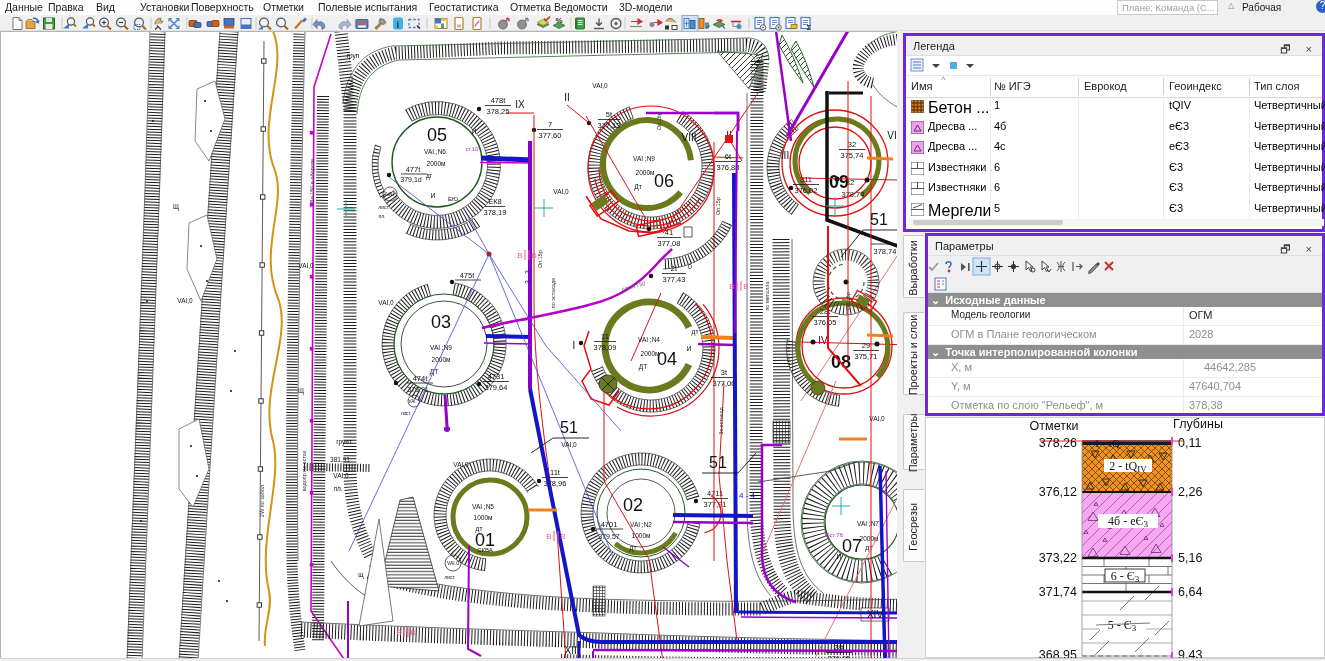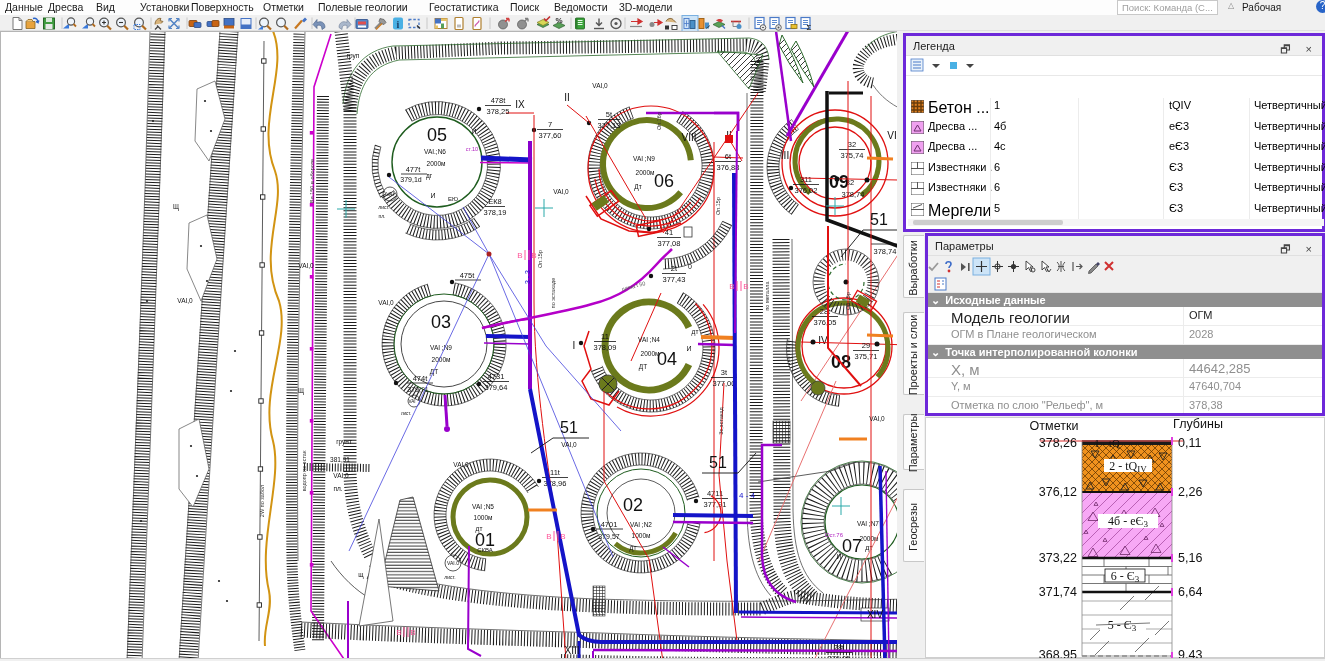--- a/index.html
+++ b/index.html
@@ -6,31 +6,31 @@
 #toolbar { position:absolute; left:0; top:15px; width:1325px; height:16px; background:#f0f0f0; border-bottom:1px solid #e0e0e0;}
 #canvas { position:absolute; left:0; top:31px; width:897px; height:627px; background:#fff; border-top:1px solid #b5b5b5; border-left:1px solid #b5b5b5;}
 .panel { position:absolute; background:#fff; border:3px solid #6d28d9;text-decoration:underline; }
 .ptitle { position:absolute; left:0; top:0; right:0; height:20px; background:#f0f0f0; font-size:11px; color:#222; line-height:20px; border-bottom:1px solid #e0e0e0;}
 .ptitle span { margin-left:7px; }
 .picons { position:absolute; right:4px; top:3px; font-size:11px; color:#444; letter-spacing:6px;}
 </style></head>
 <body>
 <div id="menubar">
     <span style="position:absolute;left:5px;top:1px">Данные</span>
-    <span style="position:absolute;left:48px;top:1px">Дресва</span>
+    <span style="position:absolute;left:48px;top:1px">Правка</span>
     <span style="position:absolute;left:96px;top:1px">Вид</span>
     <span style="position:absolute;left:140px;top:1px">Установки</span>
     <span style="position:absolute;left:191px;top:1px">Поверхность</span>
     <span style="position:absolute;left:263px;top:1px">Отметки</span>
-    <span style="position:absolute;left:318px;top:1px">Полевые геологии</span>
+    <span style="position:absolute;left:318px;top:1px">Полевые испытания</span>
     <span style="position:absolute;left:429px;top:1px">Геостатистика</span>
-    <span style="position:absolute;left:510px;top:1px">Поиск</span>
+    <span style="position:absolute;left:510px;top:1px">Отметка</span>
     <span style="position:absolute;left:554px;top:1px">Ведомости</span>
     <span style="position:absolute;left:619px;top:1px">3D-модели</span>
-<span style="position:absolute;left:1117px;top:0px;width:101px;height:15px;border:1px solid #c8c8c8;background:#fff;color:#a0a0a0;padding-left:4px;font-size:9.5px;line-height:14px;overflow:hidden;white-space:nowrap">Поиск: Команда (С...</span>
+<span style="position:absolute;left:1117px;top:0px;width:101px;height:15px;border:1px solid #c8c8c8;background:#fff;color:#a0a0a0;padding-left:4px;font-size:9.5px;line-height:14px;overflow:hidden;white-space:nowrap">Плане: Команда (С...</span>
 <span style="position:absolute;left:1228px;top:1px;color:#888;font-size:8px">△</span>
 <span style="position:absolute;left:1242px;top:2px;font-size:10px">Рабочая среда<span style="font-size:7px">▾</span></span>
 <span style="position:absolute;left:1316px;top:0px;width:13px;height:13px;border-radius:50%;background:#2864c8;color:#fff;font-size:10px;text-align:center;display:inline-block">?</span>
 </div>
 <div id="toolbar"><svg width="1325" height="16" viewBox="0 14 1325 16">
       <rect x="682" y="14.5" width="16" height="16" fill="#cde4f7" stroke="#7ab0e0" stroke-width="1"></rect>
 <g transform="translate(10,15.5)">
         <path d="M3,1 h6 l3,3 v9 h-9 z" fill="#fff" stroke="#777" stroke-width="1"></path>
         <path d="M9,1 v3 h3" fill="none" stroke="#777" stroke-width="1"></path>
       </g>
@@ -682,20 +682,32 @@
   <div class="ptitle"><span>Легенда</span><span class="picons">🗗 ×</span></div>
   <div style="position:absolute;left:0;top:20px;right:0;height:20px;border-bottom:1px solid #e8e8e8">
     <svg width="80" height="18" style="position:absolute;left:4px;top:1px">
       <rect x="1" y="2" width="12" height="12" fill="#eaf2fa" stroke="#4a7ac8" stroke-width="0.8"></rect>
         <path d="M3,5 h8 M3,8 h8 M3,11 h8" stroke="#4a7ac8" stroke-width="1"></path>
       <path d="M22,7 l4,4 4,-4 z" fill="#444"></path>
       <rect x="40" y="5" width="7" height="7" fill="#49b0e4"></rect>
       <path d="M56,7 l4,4 4,-4 z" fill="#444"></path>
     </svg>
   </div>
+  <div style="position:absolute;left:0;top:40px;right:0;height:22px;border-bottom:1px solid #d8d8d8;font-size:11px;color:#222">
+    <span style="position:absolute;left:5px;top:4px">Имя</span>
+      <span style="position:absolute;left:35px;top:-2px;font-size:8px;color:#888">˄</span>
+    <span style="position:absolute;left:88px;top:4px">№ ИГЭ</span>
+    <span style="position:absolute;left:178px;top:4px">Еврокод</span>
+    <span style="position:absolute;left:263px;top:4px">Геоиндекс</span>
+    <span style="position:absolute;left:348px;top:4px">Тип слоя</span>
+    <span style="position:absolute;left:84px;top:2px;bottom:2px;border-left:1px solid #d0d0d0"></span>
+    <span style="position:absolute;left:172px;top:2px;bottom:2px;border-left:1px solid #d0d0d0"></span>
+    <span style="position:absolute;left:257px;top:2px;bottom:2px;border-left:1px solid #d0d0d0"></span>
+    <span style="position:absolute;left:343px;top:2px;bottom:2px;border-left:1px solid #d0d0d0"></span>
+  </div>
   <svg style="position:absolute;left:5px;top:64.0px" width="13" height="13">
       <rect width="13" height="13" fill="#e08020"></rect>
       <path d="M0,3 h13 M0,6.5 h13 M0,10 h13 M3,0 v13 M6.5,0 v13 M10,0 v13" stroke="#6a3c0a" stroke-width="1.4"></path>
       <rect width="13" height="13" fill="none" stroke="#555"></rect>
     </svg>
     <div style="position:absolute;left:22px;top:63.0px;font-size:16px;width:64px;overflow:hidden;white-space:nowrap">Бетон ...</div>
     <div style="position:absolute;left:88px;top:63.0px;font-size:11px">1</div>
     <div style="position:absolute;left:263px;top:63.0px;font-size:11px">tQIV</div>
     <div style="position:absolute;left:348px;top:63.0px;font-size:11px">Четвертичный</div>
     <svg style="position:absolute;left:5px;top:84.5px" width="13" height="13">
@@ -797,33 +809,33 @@
       </g>
     </svg>
   <svg width="20" height="16" style="position:absolute;left:6px;top:41px">
       <rect x="1" y="1" width="11" height="12" fill="#fff" stroke="#4a7ac8"></rect>
       <path d="M3,4 h3 M3,7 h3 M3,10 h3" stroke="#d03030" stroke-width="1"></path>
       <path d="M8,4 h2 M8,7 h2" stroke="#4a7ac8" stroke-width="1"></path>
     </svg>
   <div style="position:absolute;left:0;top:24px;width:400px;height:0"></div>
   <div style="position:absolute;left:0;top:57px;width:422px;height:14px;background:#8f8f8f;color:#fff;font-weight:bold;font-size:11px;line-height:14px"><span style="margin-left:3px">⌄</span><span style="margin-left:5px">Исходные данные</span></div>
     <div style="position:absolute;left:0;top:71px;width:422px;height:19px;border-bottom:1px solid #ececec">
-      <span style="position:absolute;left:23px;top:2px;font-size:15px;color:#222">Модель геологии</span>
+      <span style="position:absolute;left:23px;top:2px;font-size:10px;color:#222">Модель геологии</span>
       <span style="position:absolute;left:261px;top:2px;font-size:11px;color:#222">ОГМ</span>
       <span style="position:absolute;left:255px;top:0;bottom:0;border-left:1px solid #ececec"></span>
     </div>
     <div style="position:absolute;left:0;top:90px;width:422px;height:19px;border-bottom:1px solid #ececec">
       <span style="position:absolute;left:23px;top:2px;font-size:11px;color:#8f8f8f">ОГМ в Плане геологическом</span>
       <span style="position:absolute;left:261px;top:2px;font-size:11px;color:#8f8f8f">2028</span>
       <span style="position:absolute;left:255px;top:0;bottom:0;border-left:1px solid #ececec"></span>
     </div>
     <div style="position:absolute;left:0;top:109px;width:422px;height:14px;background:#8f8f8f;color:#fff;font-weight:bold;font-size:11px;line-height:14px"><span style="margin-left:3px">⌄</span><span style="margin-left:5px">Точка интерполированной колонки</span></div>
     <div style="position:absolute;left:0;top:123px;width:422px;height:19px;border-bottom:1px solid #ececec">
-      <span style="position:absolute;left:23px;top:2px;font-size:15px;color:#8f8f8f">X, м</span>
-      <span style="position:absolute;left:261px;top:2px;font-size:13px;color:#8f8f8f">44642,285</span>
+      <span style="position:absolute;left:23px;top:2px;font-size:11px;color:#8f8f8f">X, м</span>
+      <span style="position:absolute;left:276px;top:2px;font-size:11px;color:#8f8f8f">44642,285</span>
       <span style="position:absolute;left:255px;top:0;bottom:0;border-left:1px solid #ececec"></span>
     </div>
     <div style="position:absolute;left:0;top:142px;width:422px;height:19px;border-bottom:1px solid #ececec">
       <span style="position:absolute;left:23px;top:2px;font-size:11px;color:#8f8f8f">Y, м</span>
       <span style="position:absolute;left:261px;top:2px;font-size:11px;color:#8f8f8f">47640,704</span>
       <span style="position:absolute;left:255px;top:0;bottom:0;border-left:1px solid #ececec"></span>
     </div>
     <div style="position:absolute;left:0;top:161px;width:422px;height:19px;border-bottom:1px solid #ececec">
       <span style="position:absolute;left:23px;top:2px;font-size:11px;color:#8f8f8f">Отметка по слою "Рельеф", м</span>
       <span style="position:absolute;left:261px;top:2px;font-size:11px;color:#8f8f8f">378,38</span>

